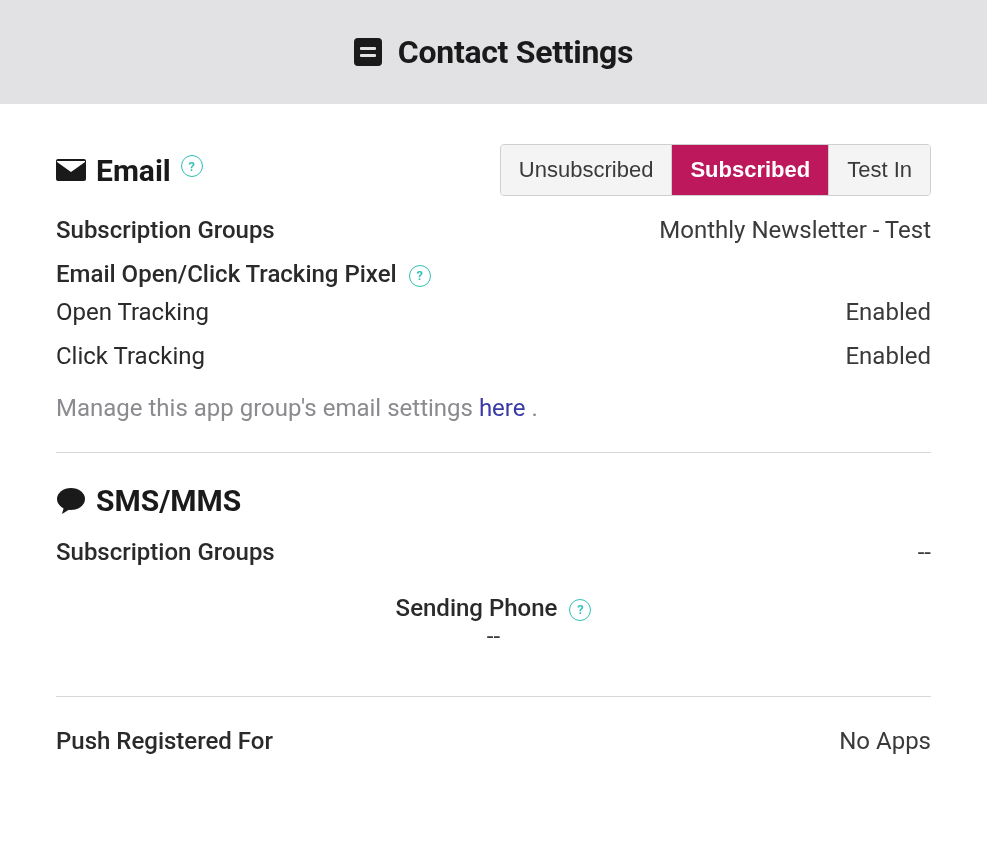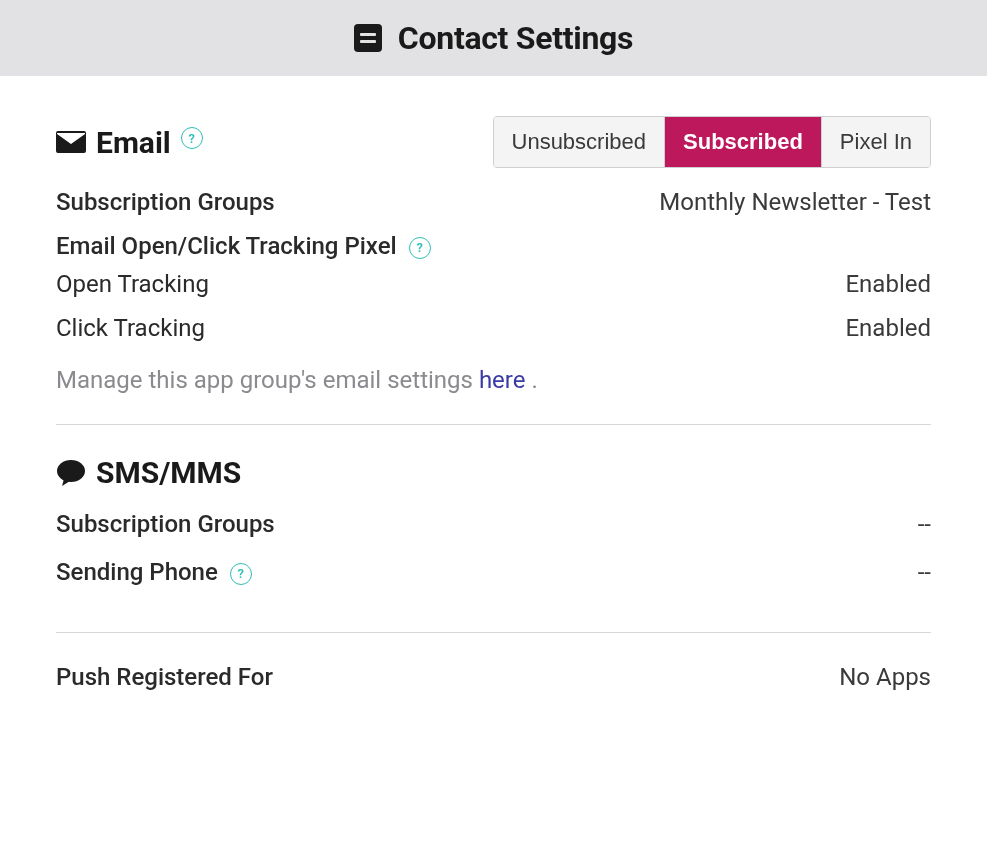--- a/index.html
+++ b/index.html
@@ -4,21 +4,21 @@
   <style>
     * { box-sizing: border-box; margin: 0; padding: 0; }
     body {
       font-family: -apple-system, BlinkMacSystemFont, "Segoe UI", Roboto, Helvetica, Arial, sans-serif;
       background: #fff;
       color: #1a1a1a;
       width: 987px;
     }
     .header-bar {
       background: #e2e2e5;
-      height: 76px;
+      height: 104px;
       display: flex;
       align-items: center;
       justify-content: center;
       gap: 16px;
     }
     .header-icon {
       width: 28px;
       height: 28px;
       background: #1a1a1a;
       border-radius: 4px;
@@ -175,21 +175,21 @@
           <svg width="30" height="22" viewBox="0 0 30 22">
             <path d="M2 0 h26 a2 2 0 0 1 2 2 v18 a2 2 0 0 1 -2 2 h-26 a2 2 0 0 1 -2 -2 v-18 a2 2 0 0 1 2 -2 Z M1 3 l14 10 l14 -10 v-1 h-28 Z" fill="#1a1a1a"></path>
           </svg>
         </span>
         <span class="section-title">Email</span>
         <span class="help-badge">?</span>
       </div>
       <div class="toggle-group">
         <button class="toggle-btn">Unsubscribed</button>
         <button class="toggle-btn active">Subscribed</button>
-        <button class="toggle-btn">Pixel In</button>
+        <button class="toggle-btn">Test In</button>
       </div>
     </div>
 
     <div class="row">
       <span class="label">Subscription Groups</span>
       <span class="value">Monthly Newsletter - Test</span>
     </div>
 
     <div class="subhead">
       <span>Email Open/Click Tracking Pixel</span>
@@ -223,21 +223,21 @@
         </span>
         <span class="section-title">SMS/MMS</span>
       </div>
     </div>
 
     <div class="row">
       <span class="label">Subscription Groups</span>
       <span class="value">--</span>
     </div>
 
-    <div class="row" style="margin-top:20px;">
+    <div class="row" style="margin-top:28px;flex-direction:column;">
       <span class="label">
         <span>Sending Phone</span>
         <span class="help-badge-inline">?</span>
       </span>
       <span class="value">--</span>
     </div>
   </div>
 
   <hr class="divider">
 

